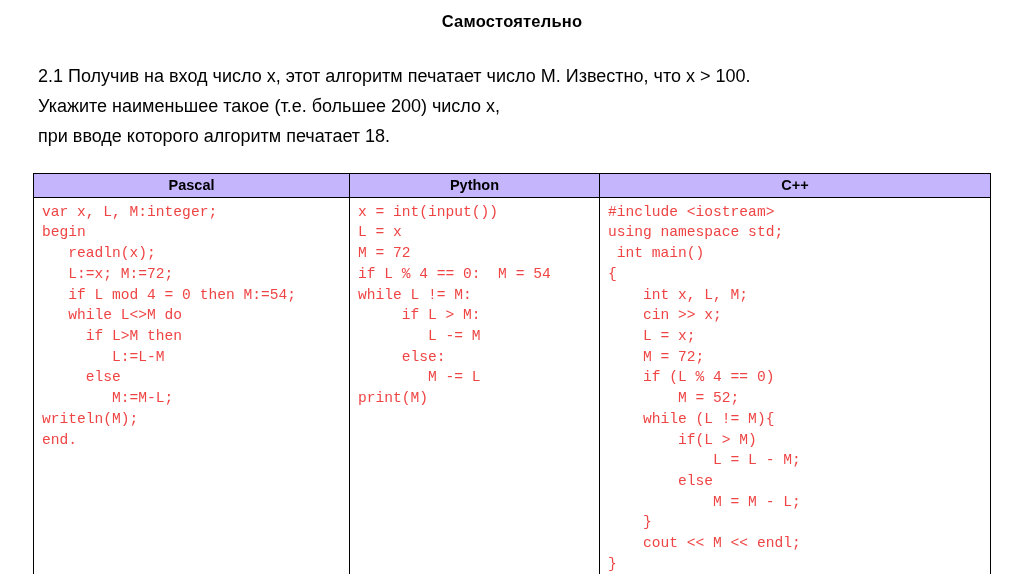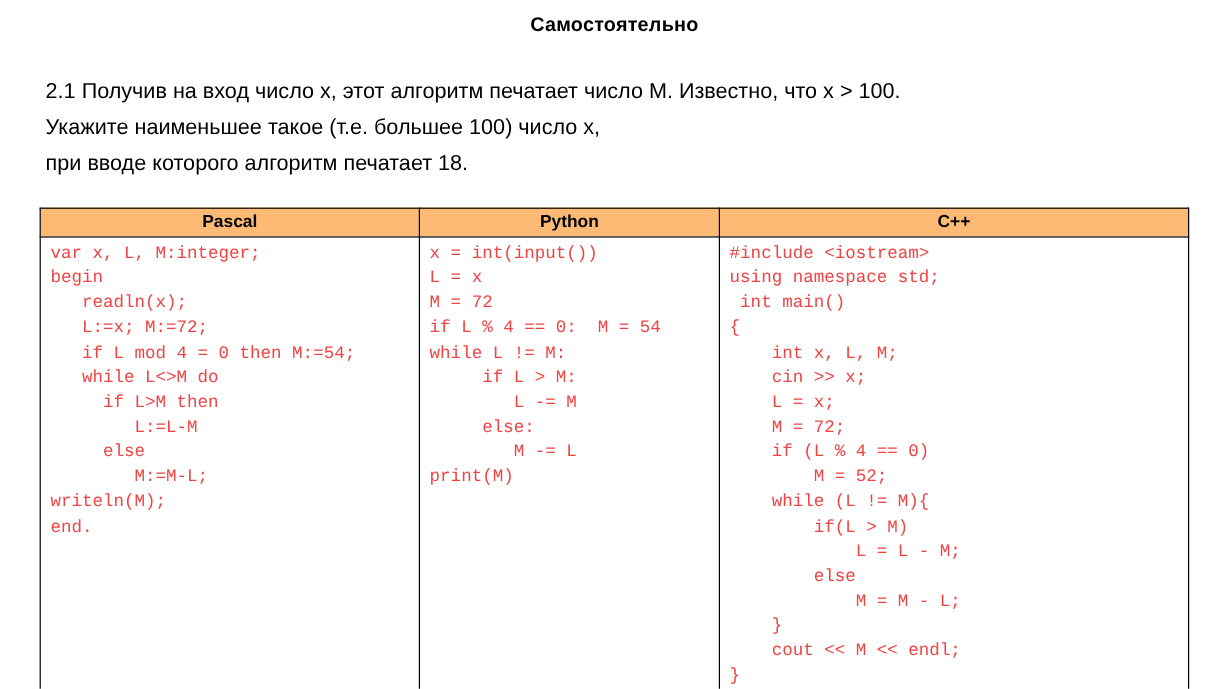--- a/index.html
+++ b/index.html
@@ -48,21 +48,21 @@
   table.code-table td {
     border: 1px solid #000000;
     vertical-align: top;
   }
   table.code-table th {
     font-family: "Liberation Sans", sans-serif;
     font-size: 14.5px;
     font-weight: bold;
     text-align: center;
     padding: 3px 0 4px 0;
-    background: #fdba74;
+    background: #c4b5fd;
   }
   table.code-table td {
     padding: 4px 6px 6px 8px;
   }
   col.c1 { width: 316px; }
   col.c2 { width: 250px; }
   col.c3 { width: 391px; }
   pre.code {
     margin: 0;
     font-family: "Liberation Mono", monospace;
@@ -75,21 +75,21 @@
 </style>
 </head>
 <body>
 
 <div class="page">
 
   <div class="title">Самостоятельно</div>
 
   <div class="task">
     <p>2.1 Получив на вход число x, этот алгоритм печатает число M. Известно, что x &gt; 100.</p>
-    <p>Укажите наименьшее такое  (т.е. большее 100) число x,</p>
+    <p>Укажите наименьшее такое  (т.е. большее 200) число x,</p>
     <p>при вводе которого алгоритм  печатает 18.</p>
   </div>
 
   <div class="table-wrap">
     <table class="code-table">
       <colgroup>
         <col class="c1">
         <col class="c2">
         <col class="c3">
       </colgroup>

